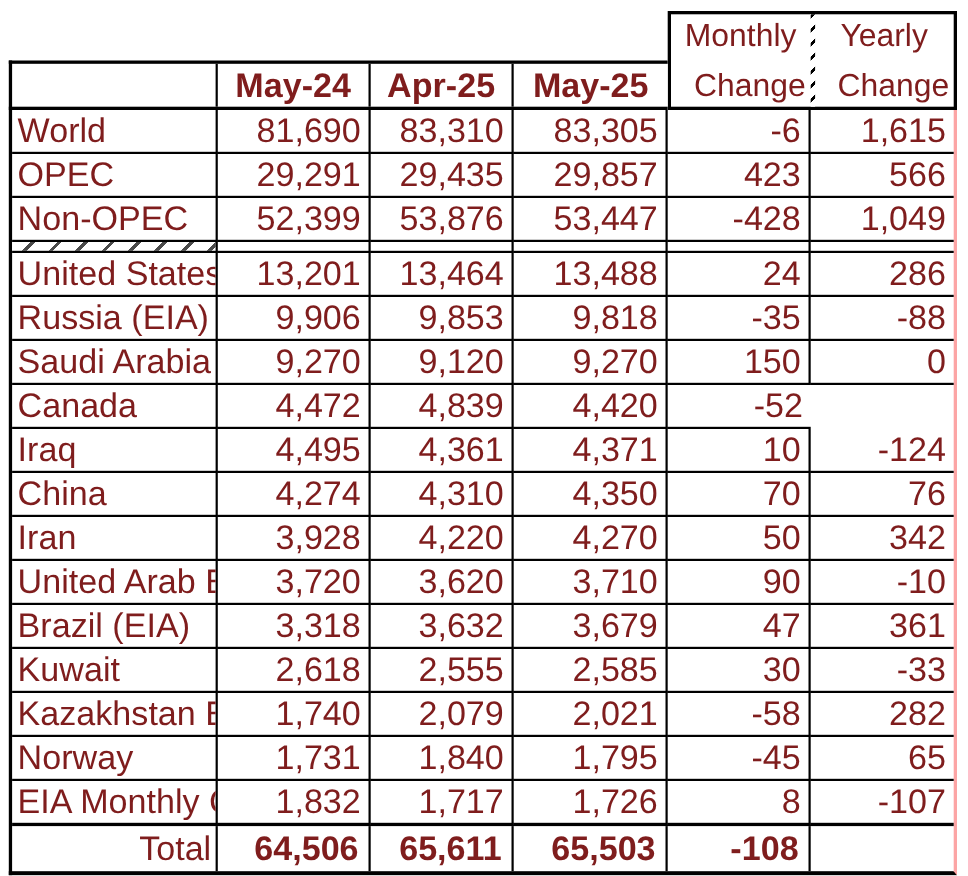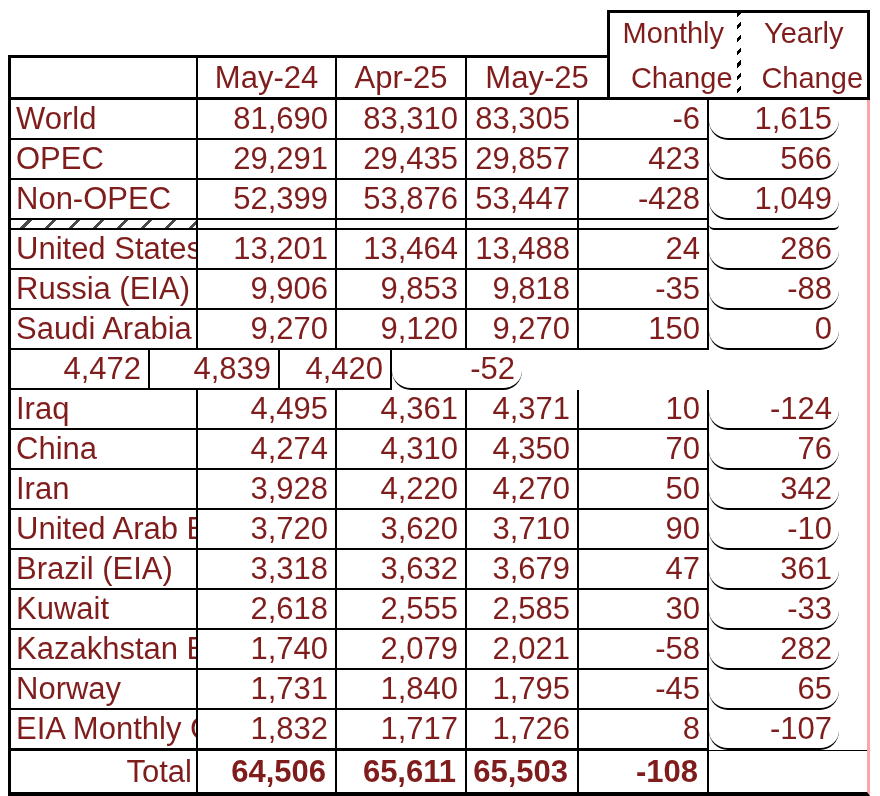--- a/index.html
+++ b/index.html
@@ -25,42 +25,42 @@
   .corner-line2 { text-align:right; padding-right:2px; }
   .v-hatch {
     width:4px; height:100%;
     background:repeating-linear-gradient(135deg,#000 0 3px,#fff 3px 9px);
   }
 
   
   .head-row {
     position:absolute; left:0; top:45px; width:599px; height:45px;
     border:3px solid #000; border-right:none; background:#fff;
-    display:flex; font-weight:normal; font-size:30px;
+    display:flex; font-weight:bold; font-size:30px;
   }
   .head-row .cell { border-bottom:none; }
 
   
   .body {
     position:absolute; left:0; top:90px; width:862px;
     border-left:3px solid #000; border-right:3px solid #fca5a5;
     border-bottom:4px solid #000; background:#fff;
   }
   .grid-row { display:flex; height:40px; }
   .cell {
     border-right:2px solid #000; border-bottom:2px solid #000;
     display:flex; align-items:center; overflow:hidden; white-space:nowrap;
     font-size:31px; height:100%;
   }
   .c0 { width:187px; padding-left:5px; }
   .c1 { width:139px; }
   .c2 { width:130px; }
-  .c3 { width:112px; }
+  .c3 { width:140px; }
   .c4 { width:130px; }
-  .c5 { width:130px; border-right:none;border-radius:19px; }
+  .c5 { width:130px; border-right:none; }
   .head-row .c3 { border-right:none; width:140px; }
   .head-row .cell { justify-content:center; padding-left:0; }
   .num-cell { justify-content:flex-end; padding-right:7px; }
 
   
   .divider-row { height:10px; }
   .divider-row .cell { border-bottom:2px solid #000; }
   .hatch-cell {
     background:repeating-linear-gradient(135deg,#fff 0 12px,#4a4a4a 12px 15px,#fff 15px 17px);
   }
@@ -152,20 +152,21 @@
           </div>
           <div class="grid-row">
             <div class="cell c0">Saudi Arabia</div>
             <div class="cell c1 num-cell">9,270</div>
             <div class="cell c2 num-cell">9,120</div>
             <div class="cell c3 num-cell">9,270</div>
             <div class="cell c4 num-cell">150</div>
             <div class="cell c5 num-cell">0</div>
           </div>
           <div class="grid-row">
+            <div class="cell c0">Canada</div>
             <div class="cell c1 num-cell">4,472</div>
             <div class="cell c2 num-cell">4,839</div>
             <div class="cell c3 num-cell">4,420</div>
             <div class="cell c5 num-cell">-52</div>
           </div>
           <div class="grid-row">
             <div class="cell c0">Iraq</div>
             <div class="cell c1 num-cell">4,495</div>
             <div class="cell c2 num-cell">4,361</div>
             <div class="cell c3 num-cell">4,371</div>

